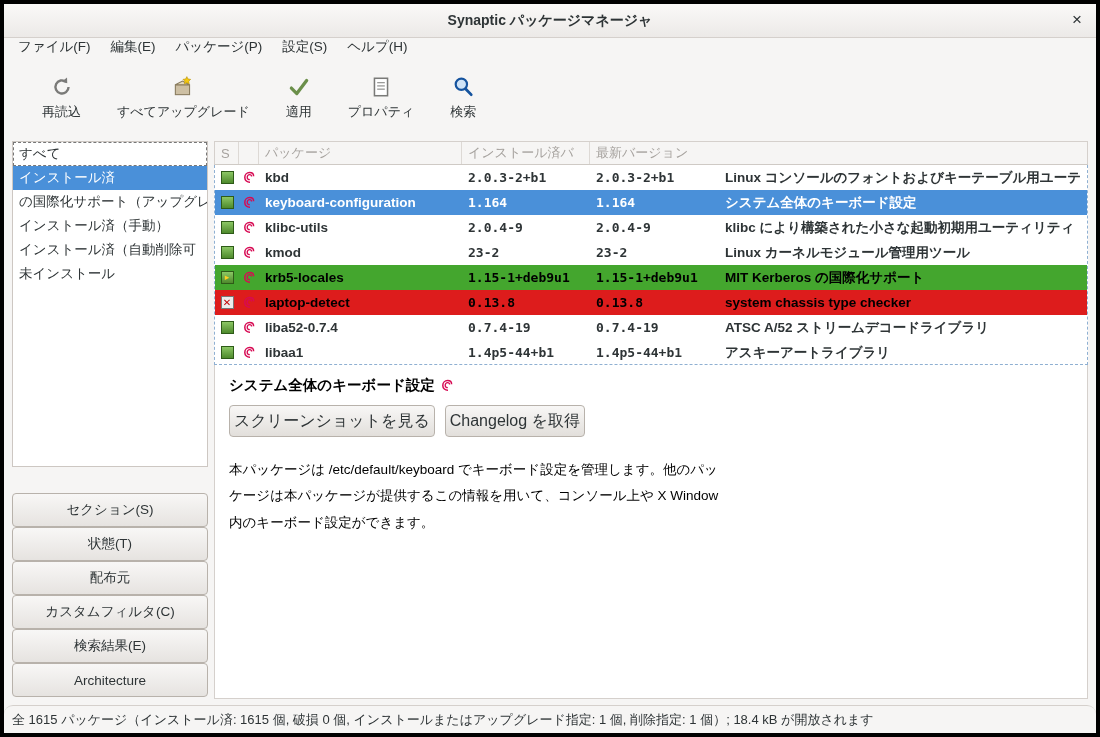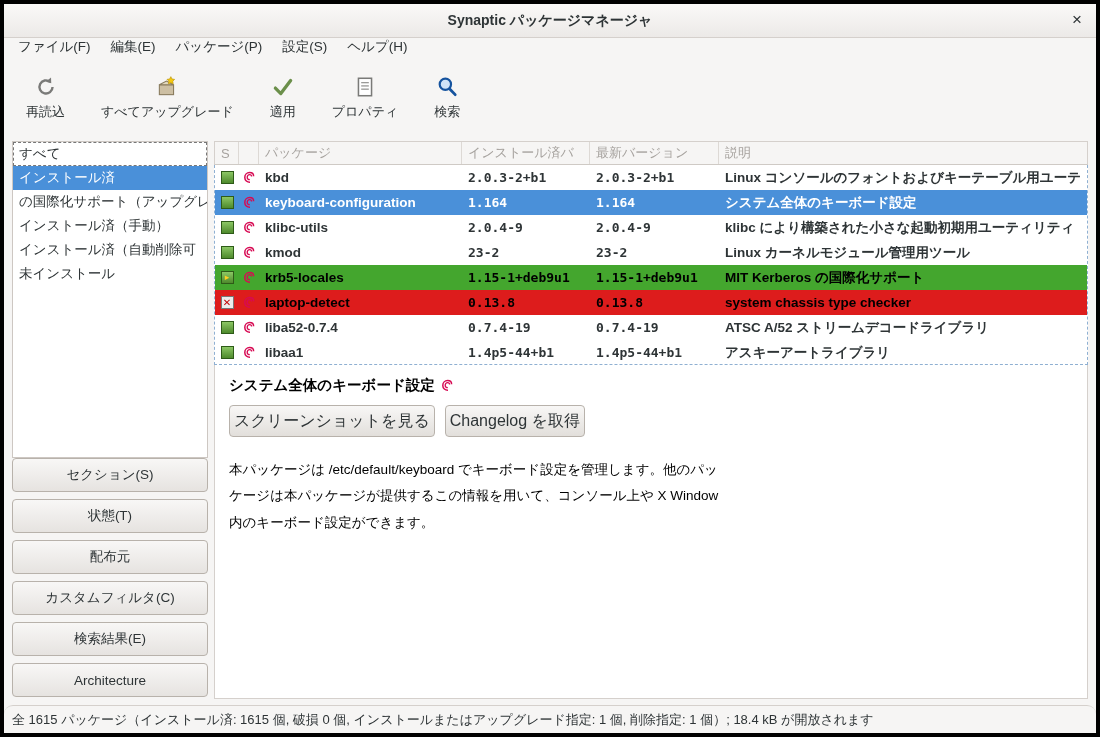--- a/index.html
+++ b/index.html
@@ -11,33 +11,33 @@
   }
   
   .titlebar{height:33px;flex:0 0 33px;position:relative;display:flex;align-items:center;justify-content:center;
     background:linear-gradient(#faf9f8,#ece9e7);border-bottom:1px solid #d5d0cc;}
   .titlebar .title{font-weight:bold;font-size:14px;color:#2e3436;}
   .titlebar .close{position:absolute;right:14px;top:6px;font-size:17px;line-height:20px;color:#2e3436;cursor:pointer;}
   
   .menubar{height:30px;flex:0 0 30px;display:flex;align-items:flex-start;background:#f6f5f4;padding-left:4px;}
   .menu-item{display:flex;align-items:center;padding:0 10px;font-size:13.5px;cursor:default;}
   
-  .toolbar{height:64px;flex:0 0 64px;display:flex;align-items:flex-start;padding:4px 0 0 4px;background:#f6f5f4;}
+  .toolbar{height:64px;flex:0 0 64px;display:flex;align-items:flex-start;padding:4px 0 0 20px;background:#f6f5f4;}
   .tool{display:flex;flex-direction:column;align-items:center;justify-content:flex-start;padding:2px 18px;gap:3px;}
   .tool .ticon{height:26px;display:flex;align-items:center;justify-content:center;}
   .tool .tlabel{font-size:13px;white-space:nowrap;}
   
   .content{flex:1;display:flex;gap:6px;padding:5px 8px 6px 8px;min-height:0;}
   
   .sidebar{width:196px;flex:0 0 196px;display:flex;flex-direction:column;min-height:0;}
   .filter-list{background:#fff;border:1px solid #cdc7c2;height:324px;overflow:hidden;}
   .f-item{height:24px;line-height:24px;padding:0 6px;white-space:nowrap;overflow:hidden;font-size:13.5px;}
   .f-item.focus{outline:1px dashed #777;outline-offset:-1px;}
   .f-item.sel{background:#4a90d9;color:#fff;}
-  .side-buttons{margin-top:auto;display:flex;flex-direction:column;gap:7px;padding-bottom:2px;}
+  .side-buttons{margin-top:auto;display:flex;flex-direction:column;padding-bottom:2px;}
   .gbtn{height:32px;display:flex;align-items:center;justify-content:center;
     background:linear-gradient(#f8f7f6,#e6e3e0);border:1px solid #b8b2ab;border-radius:4px;
     font-size:13.5px;color:#2e3436;cursor:pointer;white-space:nowrap;}
   
   .main{flex:1;display:flex;flex-direction:column;min-width:0;min-height:0;}
   .pkg-header{display:grid;grid-template-columns:24px 20px 203px 128px 129px 1fr;height:24px;flex:0 0 24px;
     background:#f6f5f4;border:1px solid #d5d0cc;border-bottom:1px solid #cfcac5;box-sizing:border-box;}
   .hcell{display:flex;align-items:center;padding:0 6px;color:#a6a29e;font-size:13px;
     border-right:1px solid #ddd9d5;white-space:nowrap;overflow:hidden;}
   .hcell:last-child{border-right:none;}
@@ -158,21 +158,20 @@
     </div>
 
     <div class="main">
 
       <div class="pkg-header">
         <span class="hcell">S</span>
         <span class="hcell"></span>
         <span class="hcell">パッケージ</span>
         <span class="hcell">インストール済バ</span>
         <span class="hcell">最新バージョン</span>
-        <span class="hcell">説明</span>
       </div>
 
       <div class="pkg-rows">
 
         <div class="prow">
           <span class="cell c-status">
               <span class="st-box"></span>
             </span>
           <span class="cell c-swirl">
             <svg width="13" height="13" viewBox="0 0 13 13">

